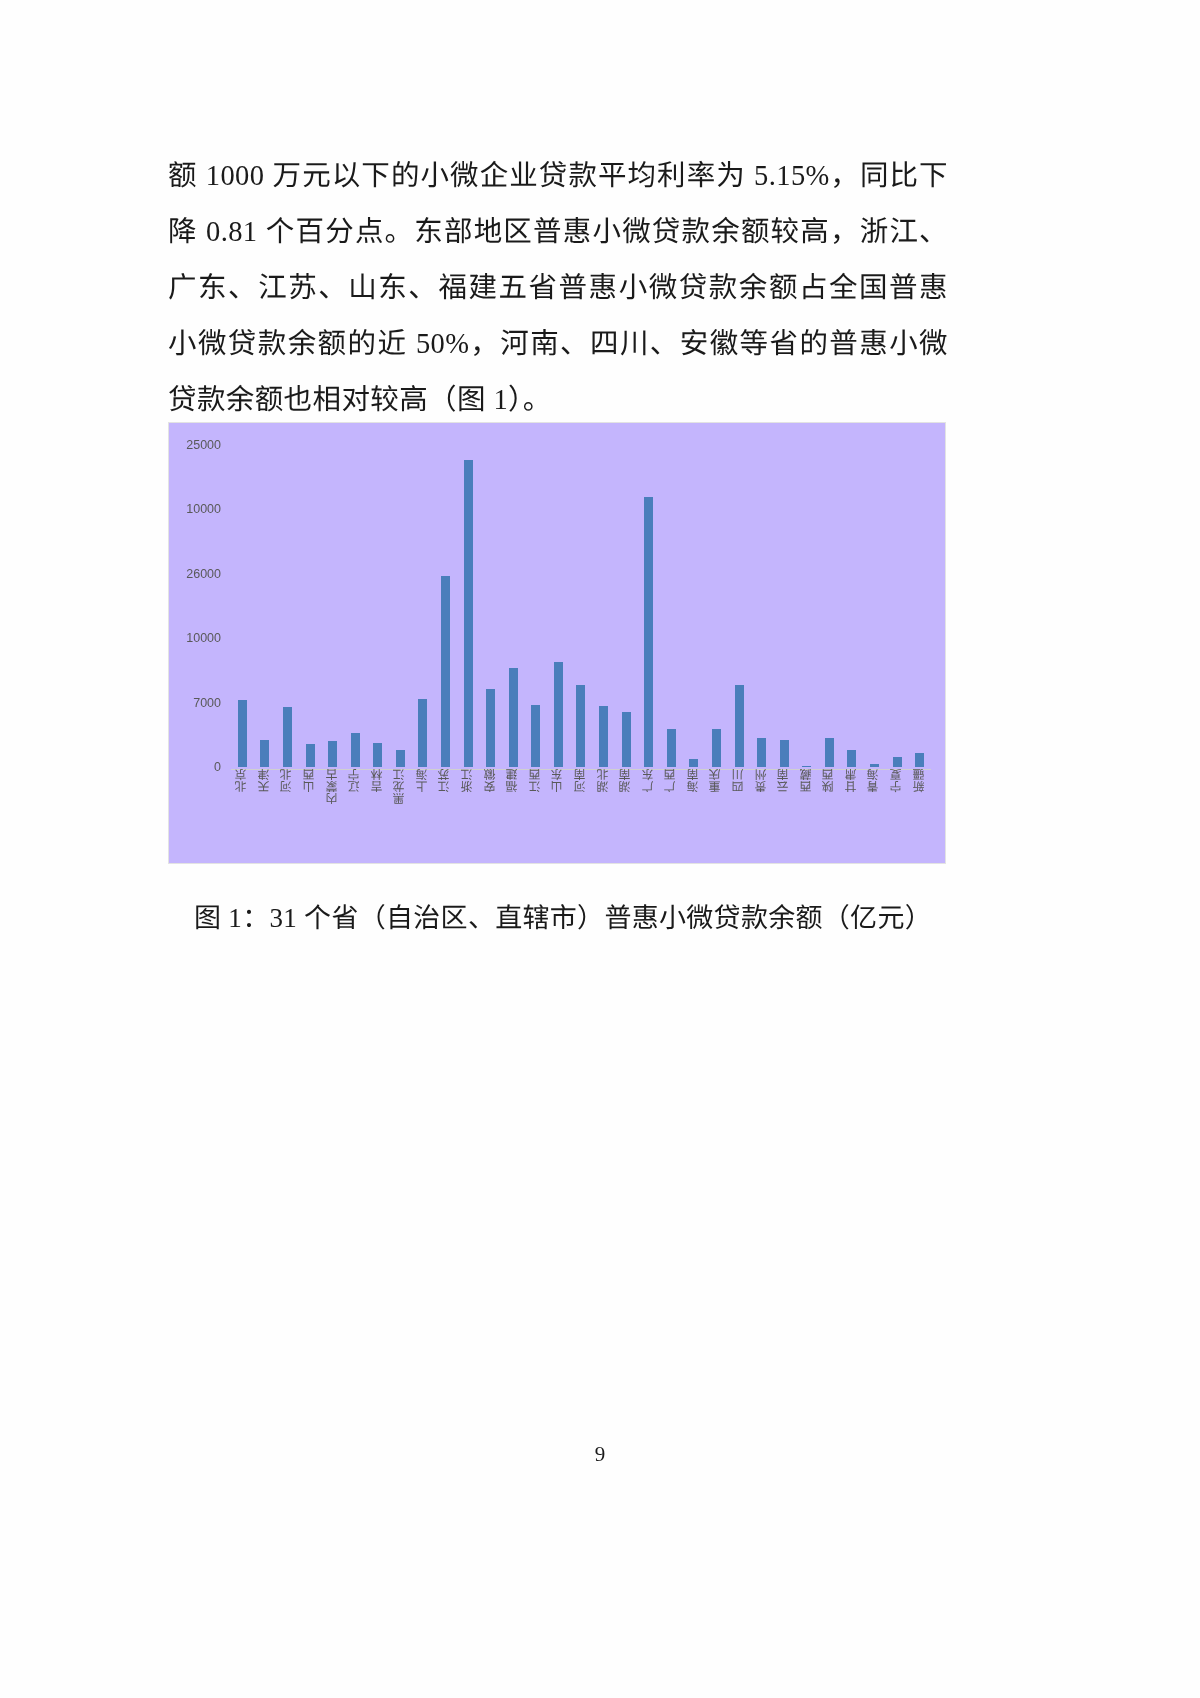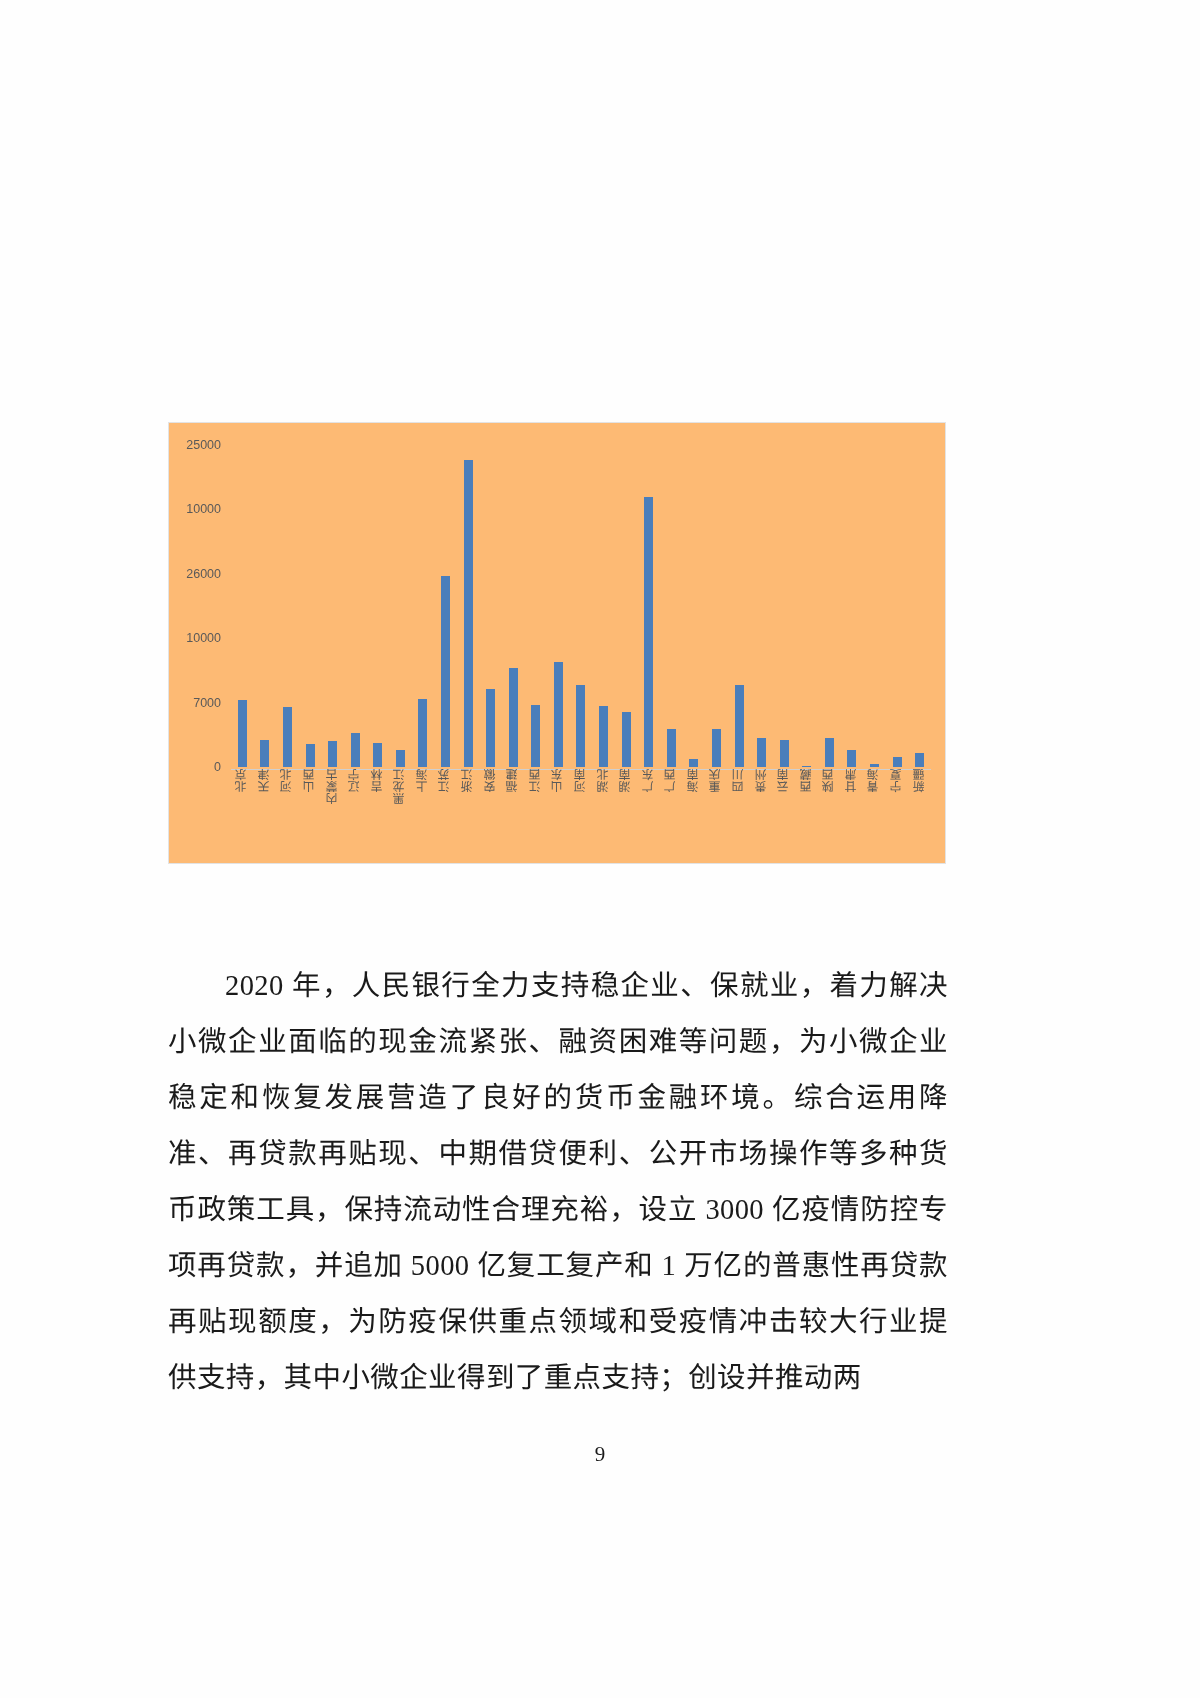--- a/index.html
+++ b/index.html
@@ -44,21 +44,21 @@
   .indent { text-indent: 2em; }
 
   
   .figure-box {
     position: absolute;
     left: 168px;
     top: 422px;
     width: 778px;
     height: 442px;
     border: 1px solid #e3e3e3;
-    background: #fdba74;
+    background: #c4b5fd;
     box-sizing: border-box;
   }
 
   .plot-area {
     position: absolute;
     left: 62px;
     top: 22px;
     right: 14px;
     bottom: 96px;
   }
@@ -160,20 +160,23 @@
     font-size: 21px;
     color: #1a1a1a;
     font-family: "Liberation Serif", "DejaVu Serif", serif;
   }
 </style>
 </head>
 <body>
 
 <div class="page">
 
+  <div class="para para-top">
+    <p>额 1000 万元以下的小微企业贷款平均利率为 5.15%，同比下降 0.81 个百分点。东部地区普惠小微贷款余额较高，浙江、广东、江苏、山东、福建五省普惠小微贷款余额占全国普惠小微贷款余额的近 50%，河南、四川、安徽等省的普惠小微贷款余额也相对较高（图 1）。</p>
+  </div>
 
   <div class="figure-box">
 
     <div class="y-axis">
       <div class="y-tick" style="top:0%">25000</div>
       <div class="y-tick" style="top:20%">10000</div>
       <div class="y-tick" style="top:40%">26000</div>
       <div class="y-tick" style="top:60%">10000</div>
       <div class="y-tick" style="top:80%">7000</div>
       <div class="y-tick" style="top:100%">0</div>
@@ -369,20 +372,18 @@
         </div>
         <div class="x-slot">
           <div class="x-label">宁夏</div>
         </div>
         <div class="x-slot">
           <div class="x-label">新疆</div>
         </div>
       </div>
   </div>
 
-
-  <div class="para para-bottom">
-    <p class="indent">2020 年，人民银行全力支持稳企业、保就业，着力解决小微企业面临的现金流紧张、融资困难等问题，为小微企业稳定和恢复发展营造了良好的货币金融环境。综合运用降准、再贷款再贴现、中期借贷便利、公开市场操作等多种货币政策工具，保持流动性合理充裕，设立 3000 亿疫情防控专项再贷款，并追加 5000 亿复工复产和 1 万亿的普惠性再贷款再贴现额度，为防疫保供重点领域和受疫情冲击较大行业提供支持，其中小微企业得到了重点支持；创设并推动两</p>
-  </div>
+  <div class="caption">图 1：31 个省（自治区、直辖市）普惠小微贷款余额（亿元）</div>
+
 
   <div class="page-number">9</div>
 
 </div>
 
 </body></html>

